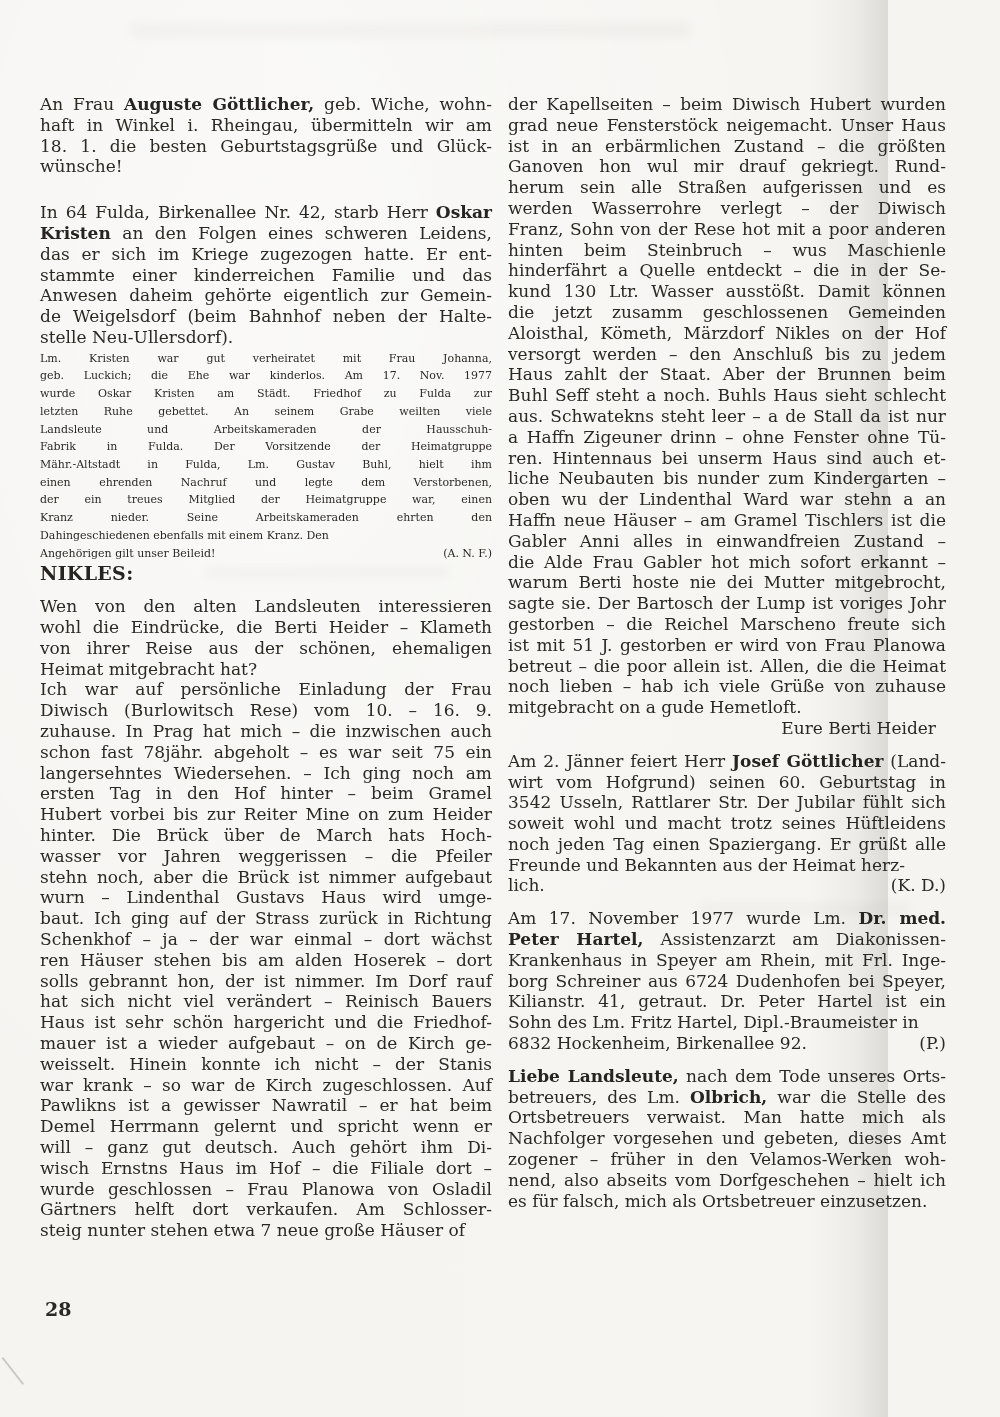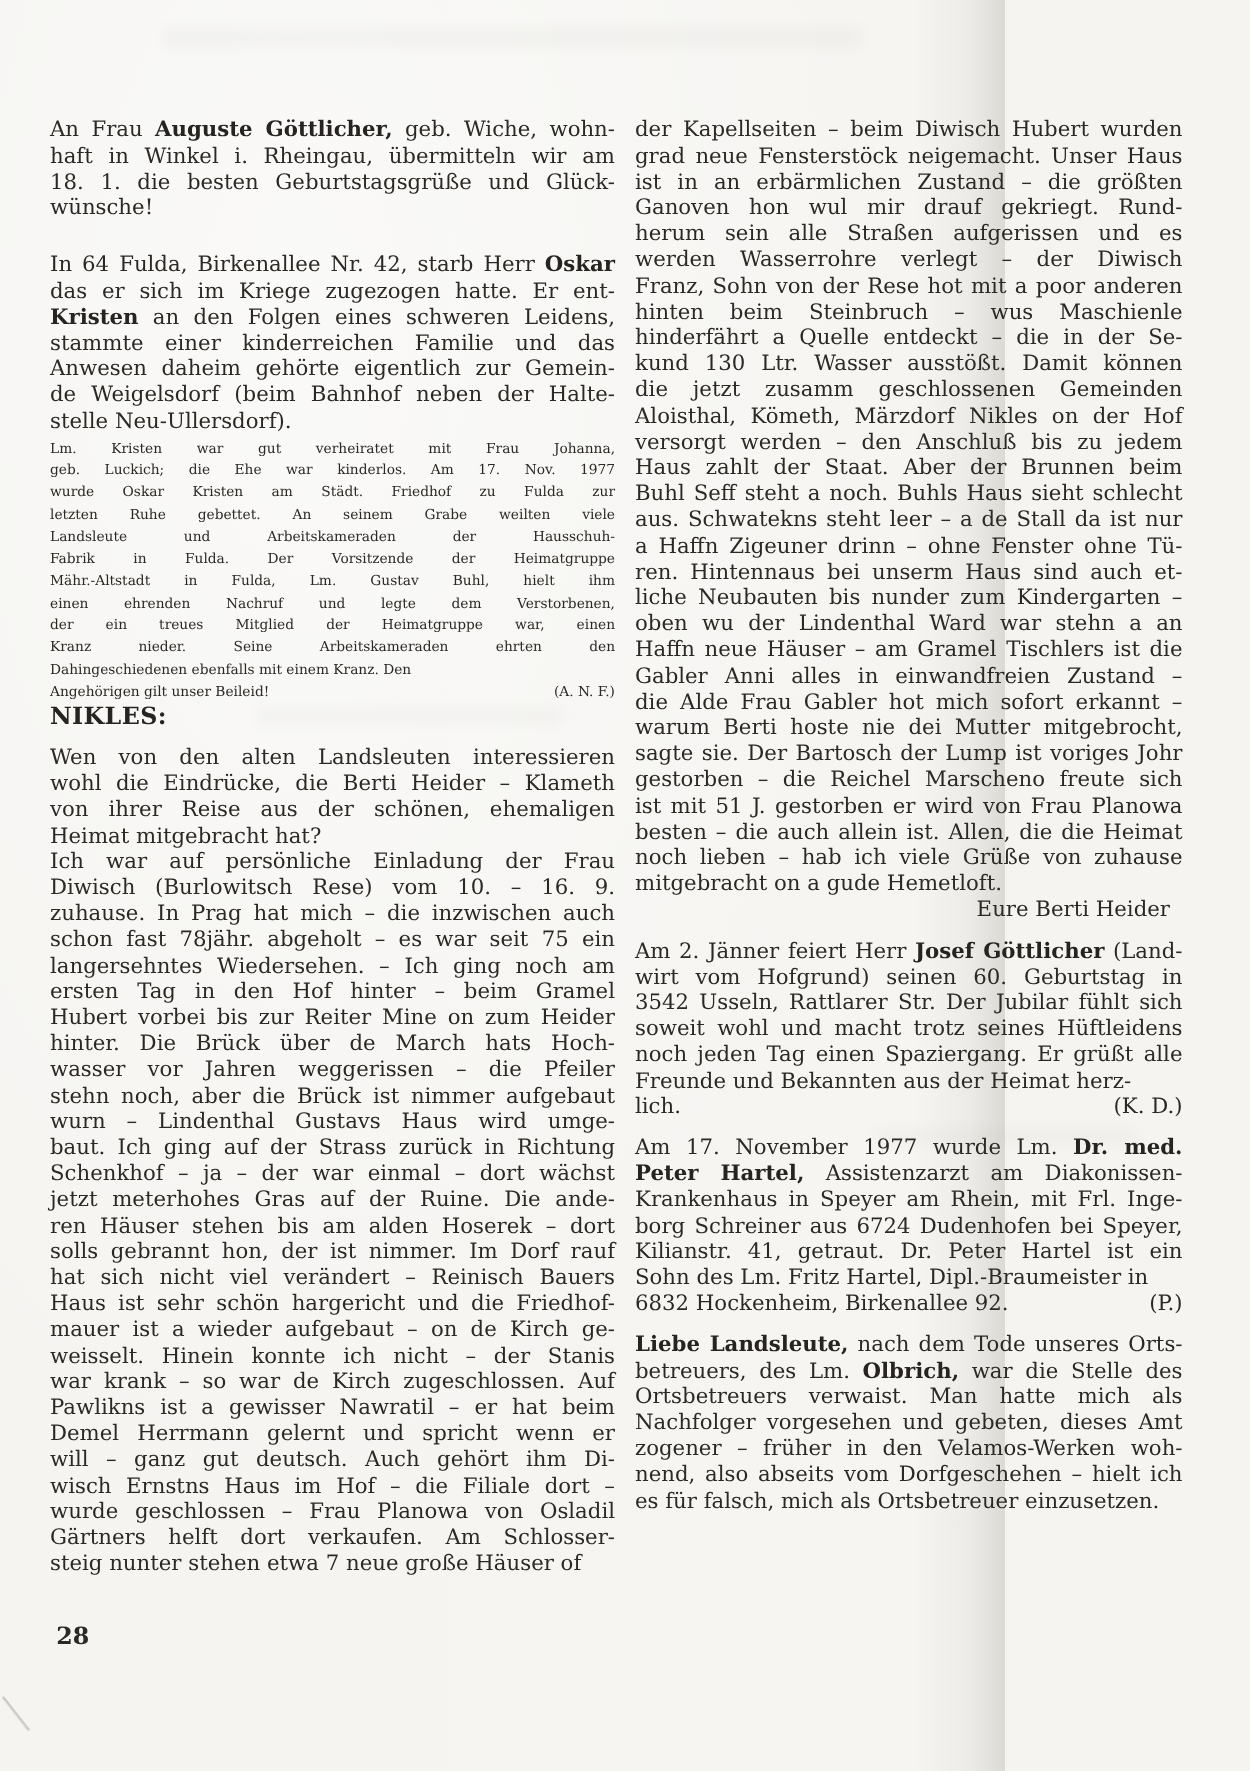--- a/index.html
+++ b/index.html
@@ -2,21 +2,21 @@
 <html><head>
 <meta charset="utf-8">
 <style>
   html,body{margin:0;padding:0;}
   body{
     width:1000px;height:1417px;overflow:hidden;
     font-family:"DejaVu Serif","Liberation Serif",serif;
     background:#f5f4f0;
   }
   .page{
-    position:relative;width:804px;height:1417px;
+    position:relative;width:888px;height:1417px;
     background:
       radial-gradient(ellipse at 30% 20%, rgba(255,255,255,0.5), rgba(255,255,255,0) 60%),
       linear-gradient(90deg,#f5f4f1 0%,#f6f5f2 91%,#edebe7 96.5%,#dcdad5 100%),
       #f5f4f0;
     color:#2c2925;
   }
   .columns{position:absolute;left:40px;top:94px;width:906px;display:flex;gap:16px;}
   .col{width:452px;font-size:17px;line-height:20.8px;}
   .col.right{width:438px;}
   .para{margin:0;}
@@ -61,22 +61,22 @@
     <div class="col">
       <div class="para">
           <div class="ln">An Frau <b>Auguste Göttlicher,</b> geb. Wiche, wohn-</div>
           <div class="ln">haft in Winkel i. Rheingau, übermitteln wir am</div>
           <div class="ln">18. 1. die besten Geburtstagsgrüße und Glück-</div>
           <div class="ln">wünsche!</div>
         </div>
 
       <div class="para gap-sm">
           <div class="ln">In 64 Fulda, Birkenallee Nr. 42, starb Herr <b>Oskar</b></div>
+          <div class="ln"><b>Kristen</b> an den Folgen eines schweren Leidens,</div>
           <div class="ln">das er sich im Kriege zugezogen hatte. Er ent-</div>
-          <div class="ln"><b>Kristen</b> an den Folgen eines schweren Leidens,</div>
           <div class="ln">stammte einer kinderreichen Familie und das</div>
           <div class="ln">Anwesen daheim gehörte eigentlich zur Gemein-</div>
           <div class="ln">de Weigelsdorf (beim Bahnhof neben der Halte-</div>
           <div class="ln">stelle Neu-Ullersdorf).</div>
         </div>
 
       <div class="para small gap-xs">
         <div>
             <div class="ln">Lm. Kristen war gut verheiratet mit Frau Johanna,</div>
             <div class="ln">geb. Luckich; die Ehe war kinderlos. Am 17. Nov. 1977</div>
@@ -112,21 +112,20 @@
           <div class="ln">schon fast 78jähr. abgeholt – es war seit 75 ein</div>
           <div class="ln">langersehntes Wiedersehen. – Ich ging noch am</div>
           <div class="ln">ersten Tag in den Hof hinter – beim Gramel</div>
           <div class="ln">Hubert vorbei bis zur Reiter Mine on zum Heider</div>
           <div class="ln">hinter. Die Brück über de March hats Hoch-</div>
           <div class="ln">wasser vor Jahren weggerissen – die Pfeiler</div>
           <div class="ln">stehn noch, aber die Brück ist nimmer aufgebaut</div>
           <div class="ln">wurn – Lindenthal Gustavs Haus wird umge-</div>
           <div class="ln">baut. Ich ging auf der Strass zurück in Richtung</div>
           <div class="ln">Schenkhof – ja – der war einmal – dort wächst</div>
-          <div class="ln">jetzt meterhohes Gras auf der Ruine. Die ande-</div>
           <div class="ln">ren Häuser stehen bis am alden Hoserek – dort</div>
           <div class="ln">solls gebrannt hon, der ist nimmer. Im Dorf rauf</div>
           <div class="ln">hat sich nicht viel verändert – Reinisch Bauers</div>
           <div class="ln">Haus ist sehr schön hargericht und die Friedhof-</div>
           <div class="ln">mauer ist a wieder aufgebaut – on de Kirch ge-</div>
           <div class="ln">weisselt. Hinein konnte ich nicht – der Stanis</div>
           <div class="ln">war krank – so war de Kirch zugeschlossen. Auf</div>
           <div class="ln">Pawlikns ist a gewisser Nawratil – er hat beim</div>
           <div class="ln">Demel Herrmann gelernt und spricht wenn er</div>
           <div class="ln">will – ganz gut deutsch. Auch gehört ihm Di-</div>
@@ -159,21 +158,21 @@
           <div class="ln">ren. Hintennaus bei unserm Haus sind auch et-</div>
           <div class="ln">liche Neubauten bis nunder zum Kindergarten –</div>
           <div class="ln">oben wu der Lindenthal Ward war stehn a an</div>
           <div class="ln">Haffn neue Häuser – am Gramel Tischlers ist die</div>
           <div class="ln">Gabler Anni alles in einwandfreien Zustand –</div>
           <div class="ln">die Alde Frau Gabler hot mich sofort erkannt –</div>
           <div class="ln">warum Berti hoste nie dei Mutter mitgebrocht,</div>
           <div class="ln">sagte sie. Der Bartosch der Lump ist voriges Johr</div>
           <div class="ln">gestorben – die Reichel Marscheno freute sich</div>
           <div class="ln">ist mit 51 J. gestorben er wird von Frau Planowa</div>
-          <div class="ln">besten – die auch allein ist. Allen, die die Heimat</div>
+          <div class="ln">betreut – die poor allein ist. Allen, die die Heimat</div>
           <div class="ln">noch lieben – hab ich viele Grüße von zuhause</div>
           <div class="ln">mitgebracht on a gude Hemetloft.</div>
         </div>
 
       <div class="sig">Eure Berti Heider</div>
 
 
       <div class="para gap-md">
         <div>
             <div class="ln">Am 2. Jänner feiert Herr <b>Josef Göttlicher</b> (Land-</div>

